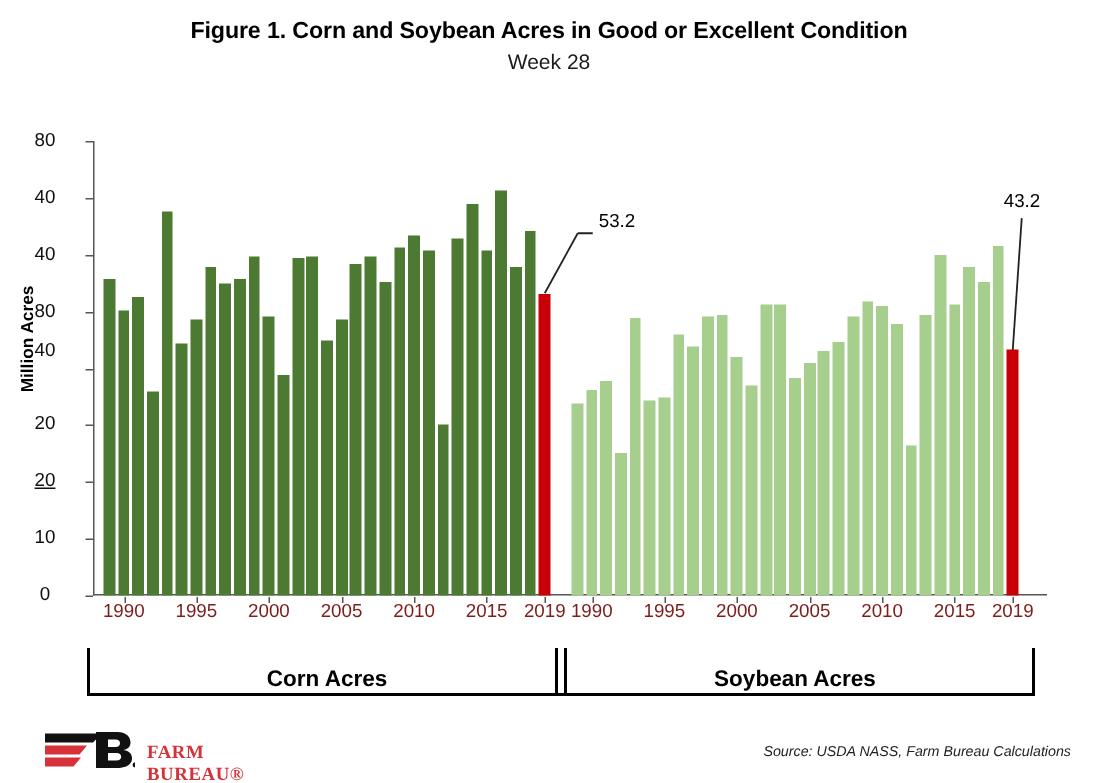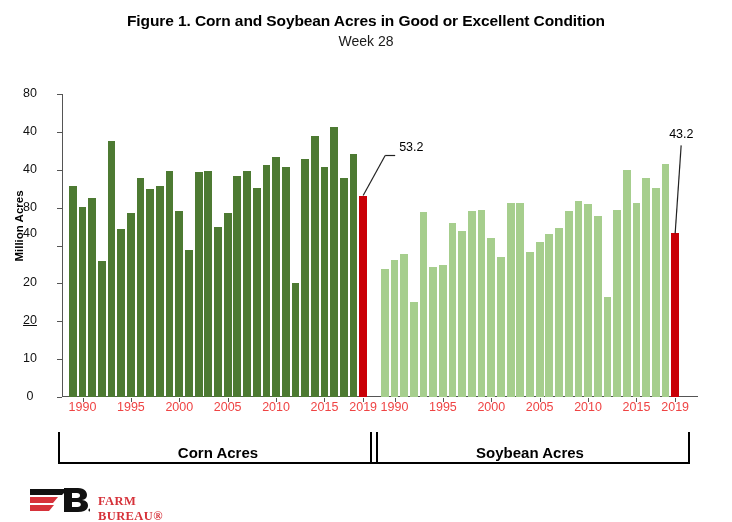--- a/index.html
+++ b/index.html
@@ -41,21 +41,21 @@
 
   
   .series{position:absolute;bottom:0;height:303px;}
   .bar{position:absolute;bottom:0;}
   .bar.corn{background:#4d7a32;}
   .bar.soy{background:#a6ce8d;}
   .bar.hi{background:#c90007;}
 
   
   .xlab{
-    position:absolute;font-size:12.5px;color:#ef4444;text-align:center;
+    position:absolute;font-size:12.5px;color:#7f1d1d;text-align:center;
     width:46px;transform:translateX(-23px);top:306px;
   }
 
   
   .callout{position:absolute;font-size:12.5px;color:#000;white-space:nowrap;}
 
   
   .bracket{position:absolute;height:36px;}
   .bracket .bl,.bracket .br{
     position:absolute;top:0;width:1.6px;height:30px;background:#000;
@@ -237,14 +237,15 @@
     <svg class="logo-mark" viewBox="0 0 62 28">
       <path d="M2 3 L40 3 L34 9 L2 9 Z" fill="#111"></path>
       <path d="M2 11 L30 11 L25 17 L2 17 Z" fill="#d6323a"></path>
       <path d="M2 19 L26 19 L21 25 L2 25 Z" fill="#d6323a"></path>
       <path d="M36 2 L50 2 C57 2 59 6 59 9 C59 12 57 13.5 54 14 C57.5 14.5 60 16 60 19.5 C60 23.5 56.5 26 50 26 L36 26 Z M44 7 L44 12 L49 12 C51 12 52 11 52 9.5 C52 8 51 7 49 7 Z M44 16 L44 21 L49.5 21 C51.7 21 52.8 20 52.8 18.5 C52.8 17 51.7 16 49.5 16 Z" fill="#111"></path>
       <circle cx="62" cy="24" r="1.6" fill="#111"></circle>
     </svg>
     <div class="logo-text">FARM BUREAU®</div>
   </div>
 
+  <div class="source">Source: USDA NASS, Farm Bureau Calculations</div>
 
 </div>
 
 </body></html>

